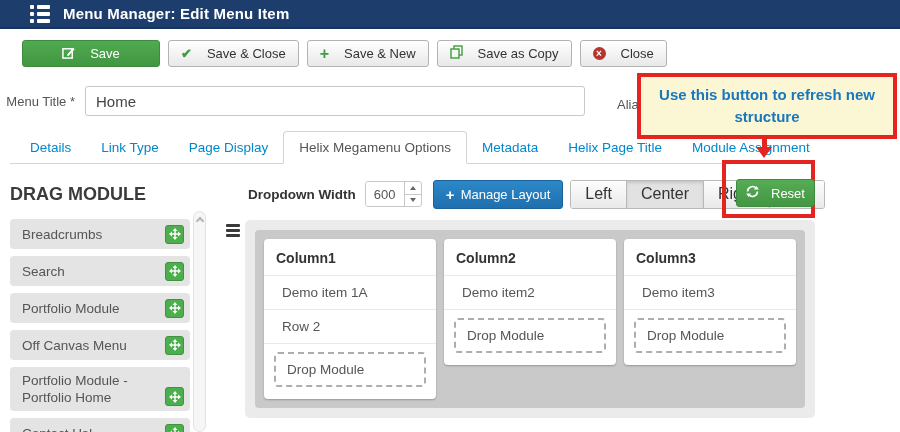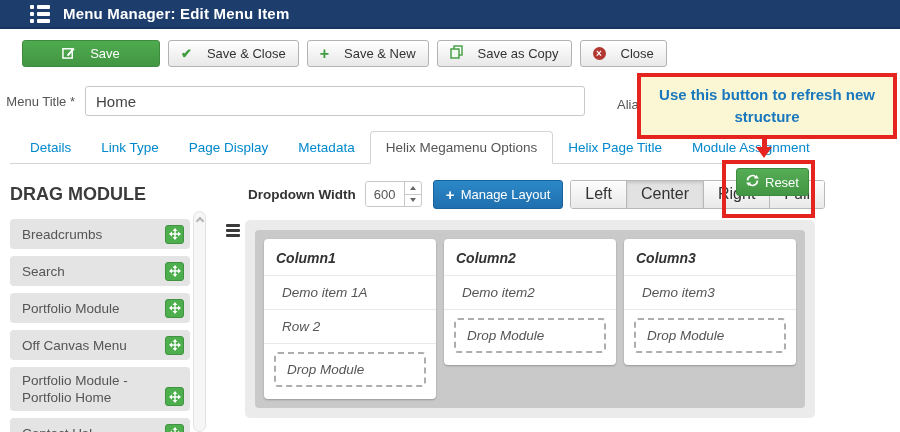--- a/index.html
+++ b/index.html
@@ -83,21 +83,21 @@
   .plus-white { font-size:15px; font-weight:bold; line-height:13px; }
   .align-group { display:inline-flex; border:1px solid #b9b9b9; border-radius:3px; overflow:hidden;
                  height:29px; }
   .align-btn { padding:0 14px; font-size:16px; color:#333; background:linear-gradient(#fdfdfd,#e9e9e9);
                border-right:1px solid #b9b9b9; display:flex; align-items:center; cursor:pointer; }
   .align-btn:last-child { border-right:0; }
   .align-btn.selected { background:#e2e2e2; box-shadow:inset 0 2px 3px rgba(0,0,0,.12); }
 
   
   .builder-outer { margin:12px 0 0 20px; width:570px; background:#ebebeb; border-radius:5px;
-                   padding:10px;font-style:italic; }
+                   padding:10px; }
   .builder-inner { background:#c9c9c9; border-radius:4px; padding:9px; display:flex; gap:8px;
                    align-items:flex-start; min-height:153px; }
   .mm-col { width:172px; background:#fff; border-radius:4px; box-shadow:0 1px 2px rgba(0,0,0,.25);
             padding-bottom:12px; }
   .mm-col-title { padding:11px 12px 9px; font-size:14px; font-weight:bold; color:#333;
                   border-bottom:1px solid #e9e9e9; }
   .mm-item { padding:9px 18px; font-size:13.5px; color:#555; border-bottom:1px solid #e9e9e9; }
   .mm-item:last-of-type { border-bottom:0; }
   .drop-zone { margin:8px 10px 0; border:2px dashed #adadad; border-radius:4px;
                padding:8px 0 8px 11px; font-size:13.5px; color:#555; }
@@ -108,22 +108,22 @@
   .callout { position:absolute; left:637px; top:73px; width:260px; background:#fbf7d4;
              border:4px solid #e52420; z-index:10; padding:7px 10px; text-align:center;
              font-size:15px; font-weight:bold; color:#1877bd; line-height:1.45; }
   .arrow-stem { position:absolute; left:762px; top:137px; width:5px; height:12px;
                 background:#e52420; z-index:9; }
   .arrow-head { position:absolute; left:756px; top:147px; width:0; height:0; z-index:9;
                 border-left:8px solid transparent; border-right:8px solid transparent;
                 border-top:11px solid #e52420; }
   .reset-rect { position:absolute; left:722px; top:160px; width:93px; height:58px;
                 border:4px solid #e52420; z-index:8; pointer-events:none; }
-  .btn-reset { position:absolute; left:736px; top:168px; height:28px; z-index:9;
-               display:inline-flex; align-items:center; gap:6px; padding:0 9px;
+  .btn-reset { position:absolute; left:736px; top:179px; height:28px; z-index:9;
+               display:inline-flex; align-items:center; gap:12px; padding:0 9px;
                background:linear-gradient(#55ad55,#439643); border:1px solid #3e8a3e;
                border-radius:3px; color:#fff; font-size:13px; cursor:pointer; }
 </style>
 </head>
 <body>
 
 <div class="page">
 
   <div class="header">
     <div class="list-icon">
@@ -179,22 +179,22 @@
   <div class="form-row">
     <label class="field-label">Menu Title *</label>
     <input class="title-input" type="text" value="Home" style="">
   </div>
   <div class="alias-label">Alias</div>
 
   <div class="tabs">
     <div class="tab">Details</div>
     <div class="tab">Link Type</div>
     <div class="tab">Page Display</div>
+    <div class="tab active">Helix Megamenu Options</div>
     <div class="tab">Metadata</div>
-    <div class="tab active">Helix Megamenu Options</div>
     <div class="tab">Helix Page Title</div>
     <div class="tab">Module Assignment</div>
   </div>
 
   <div class="main">
 
     <div class="sidebar">
       <div class="drag-heading">DRAG MODULE</div>
       <div class="mod-list">
         <div class="mod-item">

